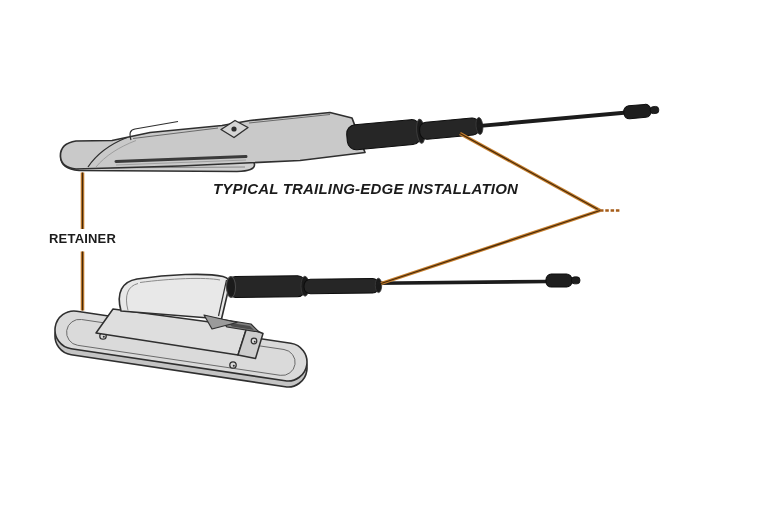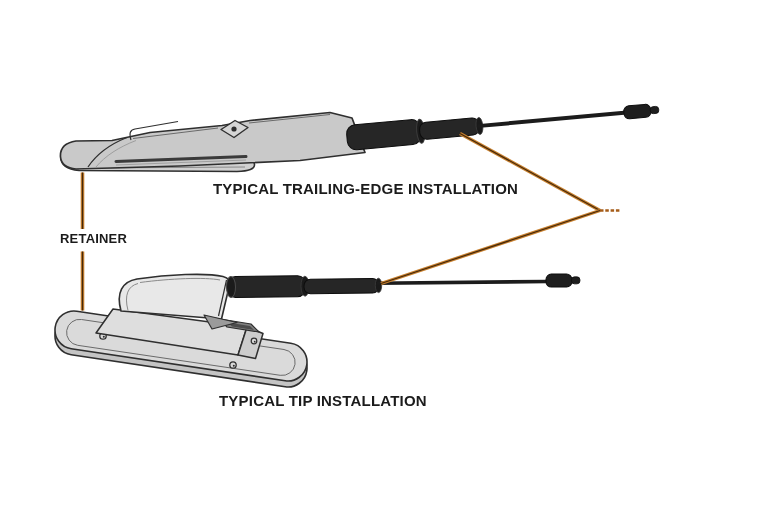--- a/index.html
+++ b/index.html
@@ -15,23 +15,23 @@
     position:absolute;
     font-family:"Liberation Sans", sans-serif;
     font-weight:bold;
     color:#1b1b1b;
     white-space:nowrap;
     letter-spacing:0.2px;
     user-select:none;
   }
   .lbl-caption{font-size:15px;}
   .lbl-callout{font-size:13px;}
-  #lbl-trailing{left:213px;top:180px;}
+  #lbl-trailing{left:213px;top:180px;font-style:italic;}
   #lbl-tip{left:219px;top:392px;}
-  #lbl-retainer{left:60px;top:231px;}
+  #lbl-retainer{left:49px;top:231px;}
   #lbl-static{left:622px;top:202px;}
 </style>
 </head>
 <body>
 
 <div class="stage">
 
   <svg class="diagram-svg" viewBox="0 0 768 513" aria-hidden="true">
 
     <g>
@@ -132,15 +132,14 @@
       <path d="M 381,283.5 L 600,210.5" fill="none" stroke="#45280a" stroke-width="1.2"></path>
       <path d="M 600,210.5 L 621,210.5" fill="none" stroke="#a55c18" stroke-width="2.6" stroke-dasharray="3.5,1.8"></path>
     </g>
   </svg>
 
   <div class="lbl lbl-caption" id="lbl-trailing">TYPICAL TRAILING-EDGE INSTALLATION</div>
 
   <div class="lbl lbl-callout" id="lbl-retainer">RETAINER</div>
 
 
-  <div class="lbl lbl-caption" id="lbl-tip">TYPICAL TIP INSTALLATION</div>
 
 </div>
 
 </body></html>

